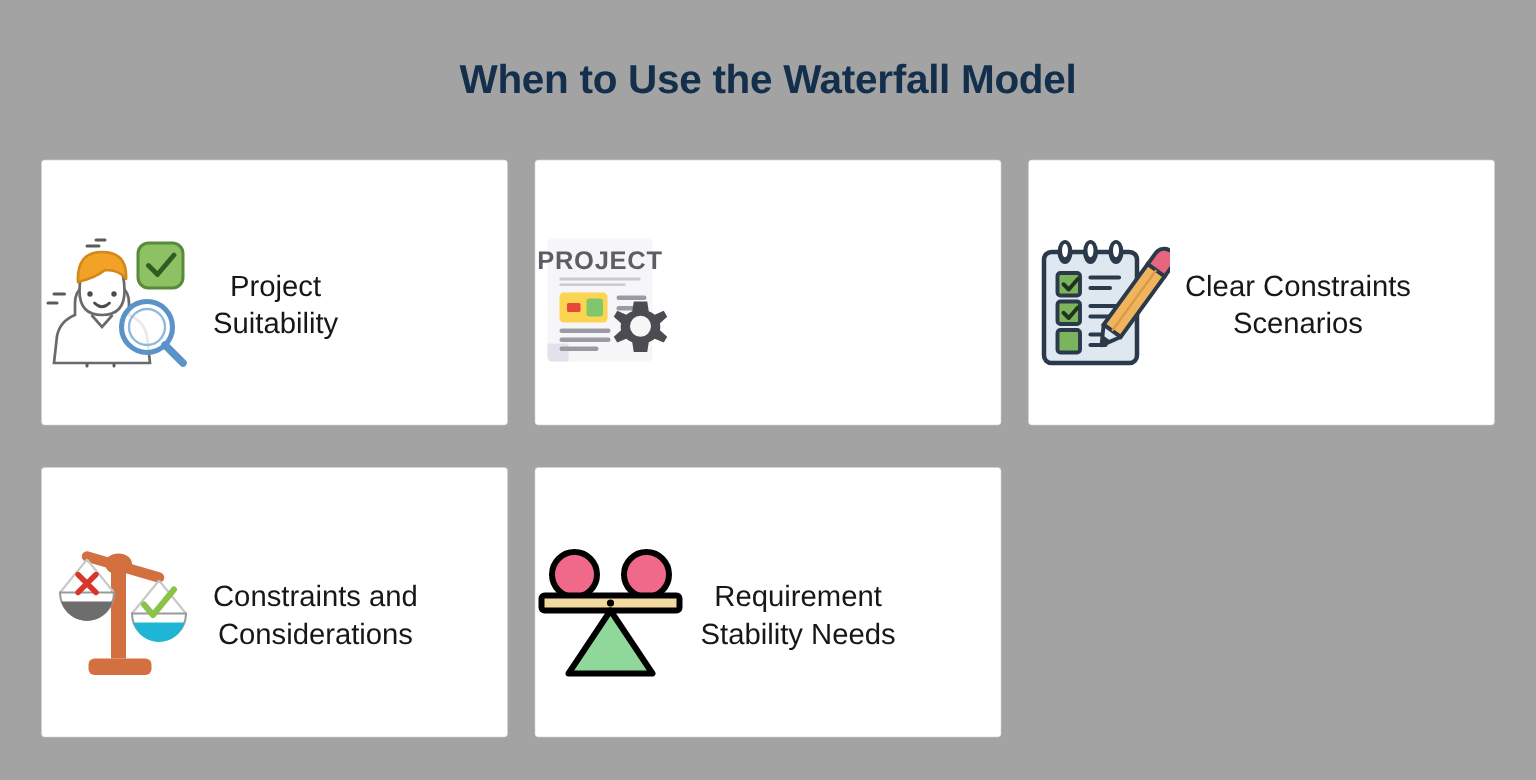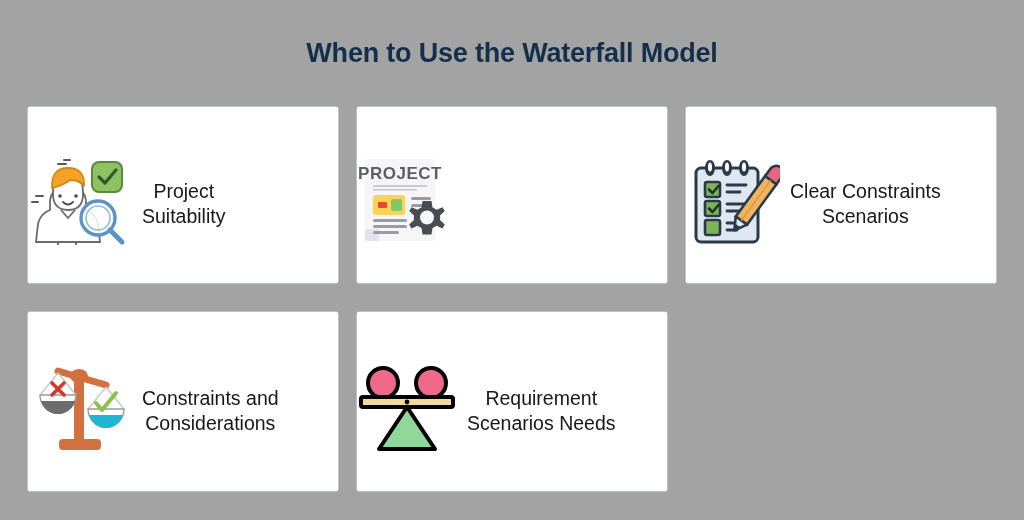--- a/index.html
+++ b/index.html
@@ -197,17 +197,17 @@
       <div class="icon-wrap">
         <svg width="100" height="88" viewBox="0 0 100 88">
           <circle cx="26" cy="18" r="15" fill="#f0688a" stroke="#000000" stroke-width="4"></circle>
           <circle cx="74" cy="18" r="15" fill="#f0688a" stroke="#000000" stroke-width="4"></circle>
           <rect x="4" y="32" width="92" height="10" rx="2" fill="#f2d9a0" stroke="#000000" stroke-width="4"></rect>
           <circle cx="50" cy="37" r="2.4" fill="#000000"></circle>
           <path d="M50 42 L78 84 L22 84 Z" fill="#90d89a" stroke="#000000" stroke-width="4" stroke-linejoin="round"></path>
         </svg>
       </div>
       <div class="card-label">Requirement
-Scenarios Needs</div>
+Stability Needs</div>
     </div>
 
   </div>
 </div>
 
 </body></html>

